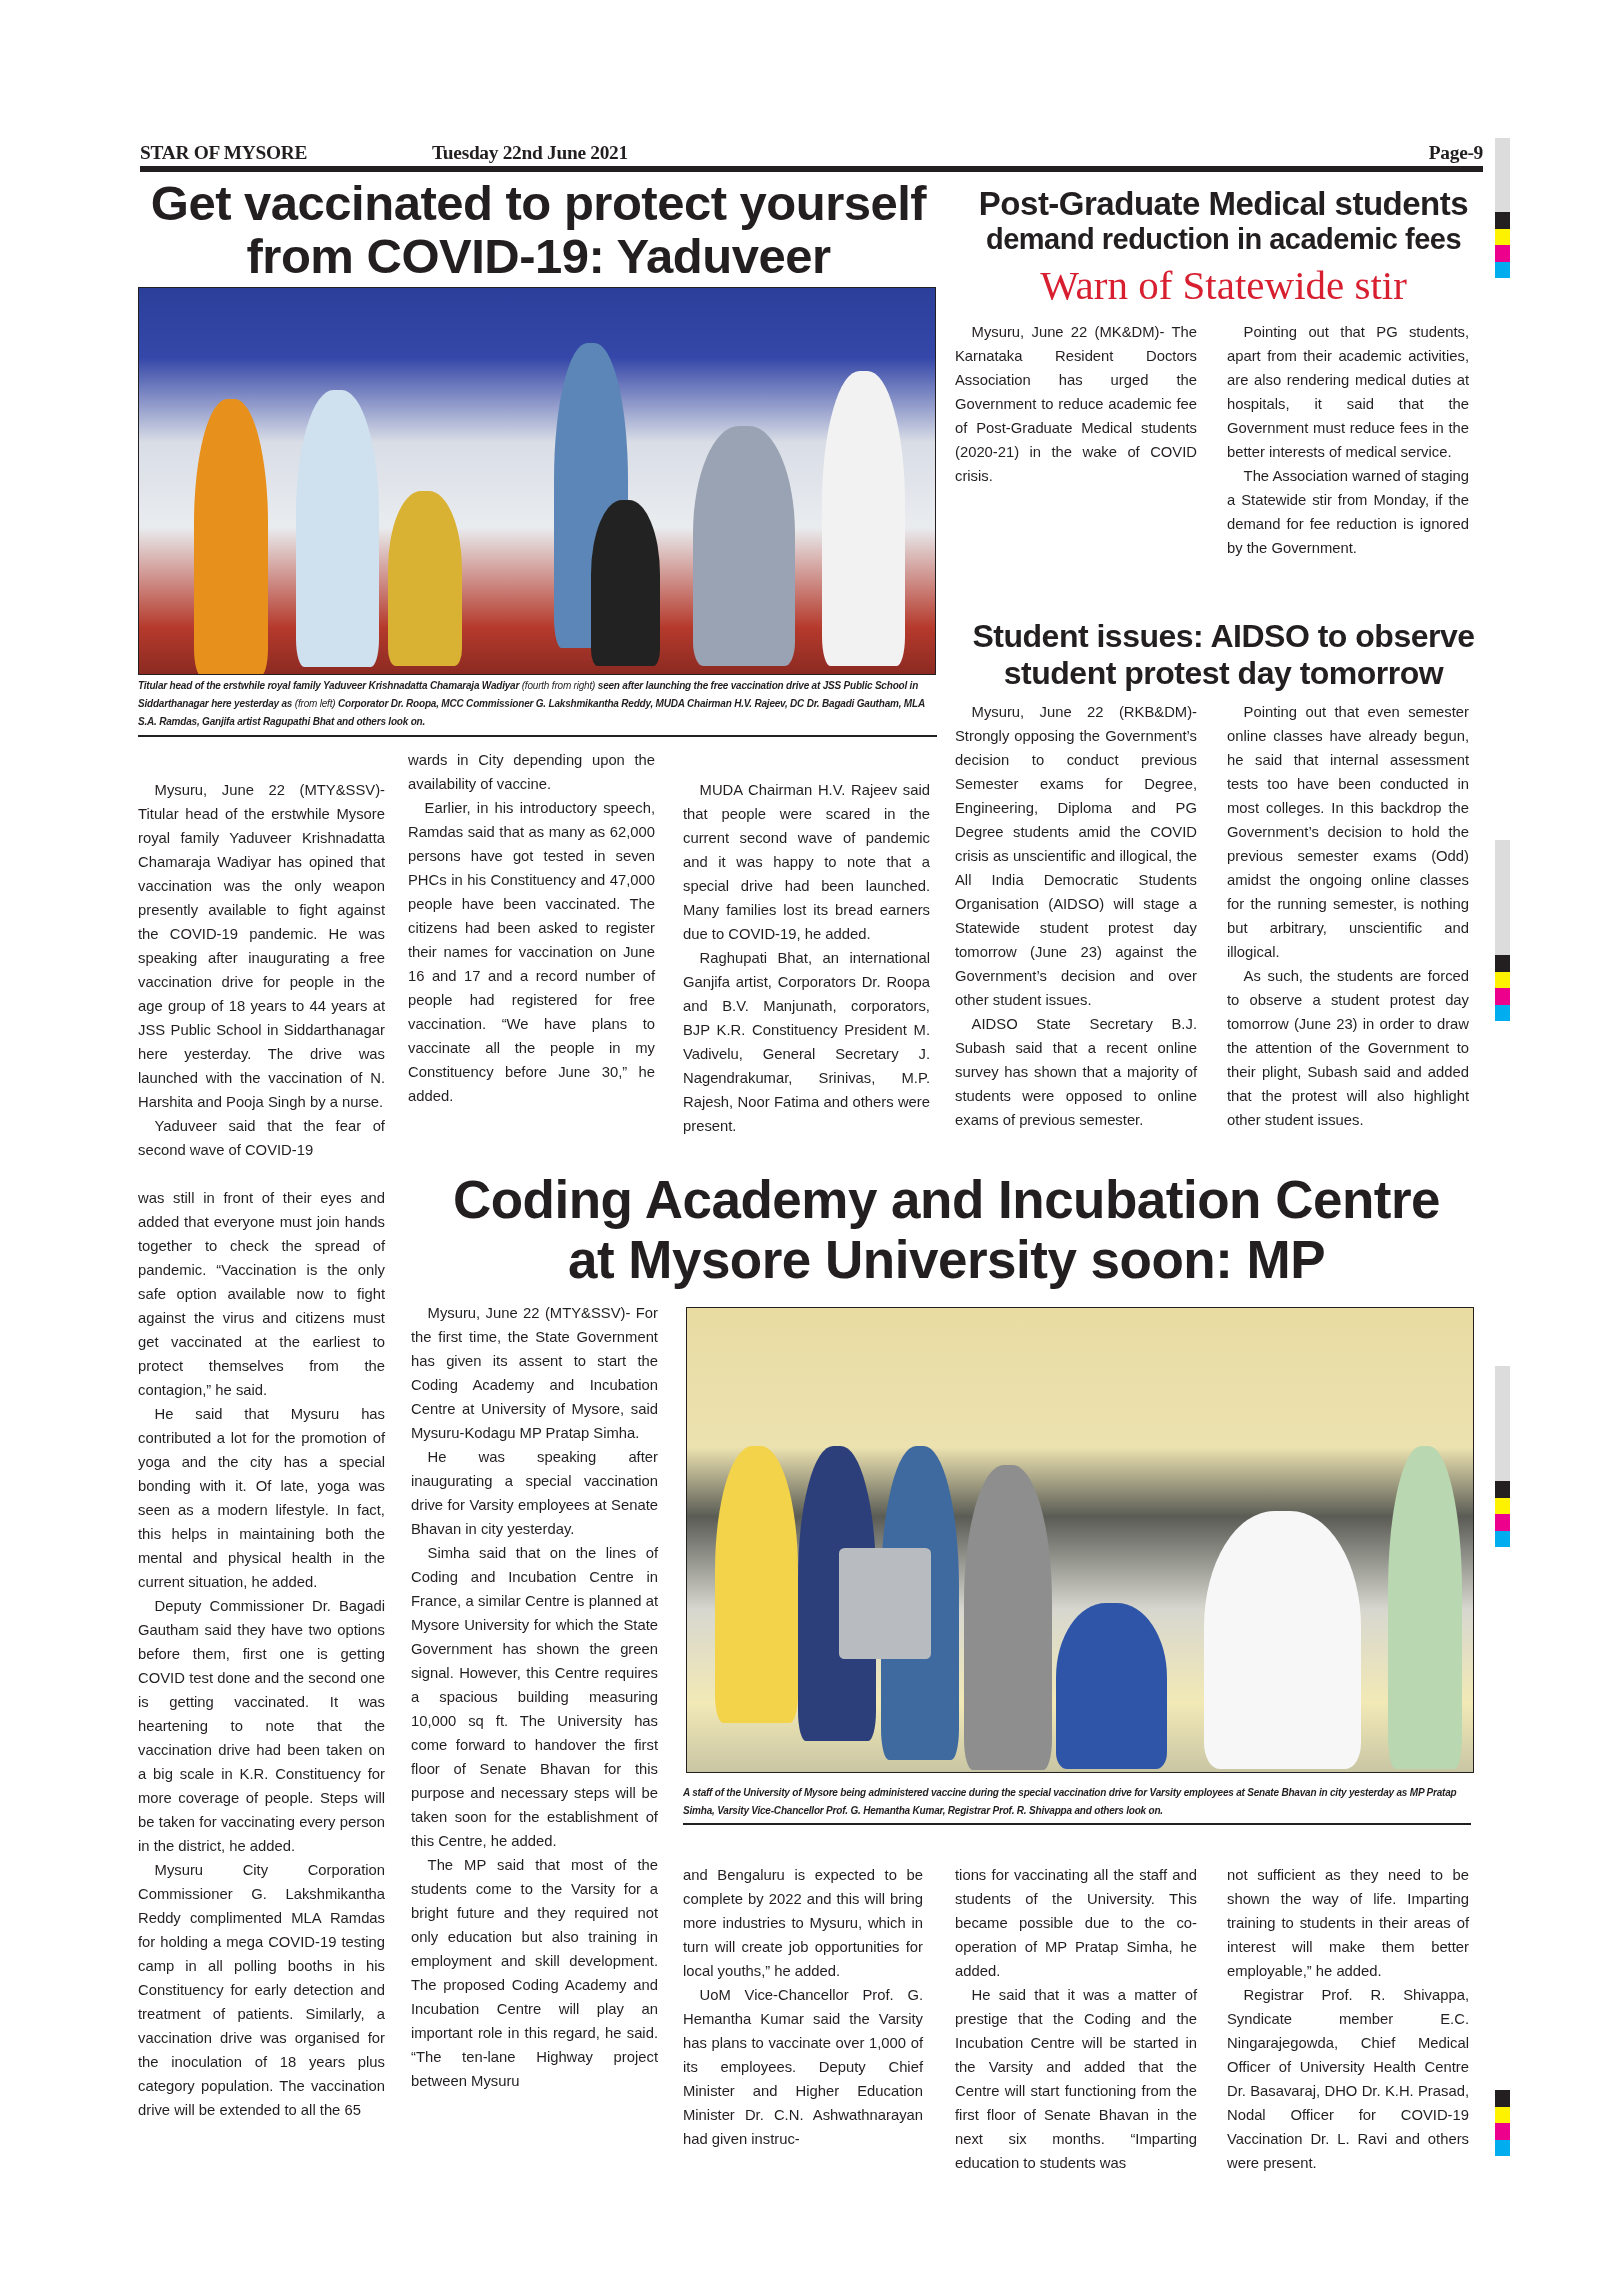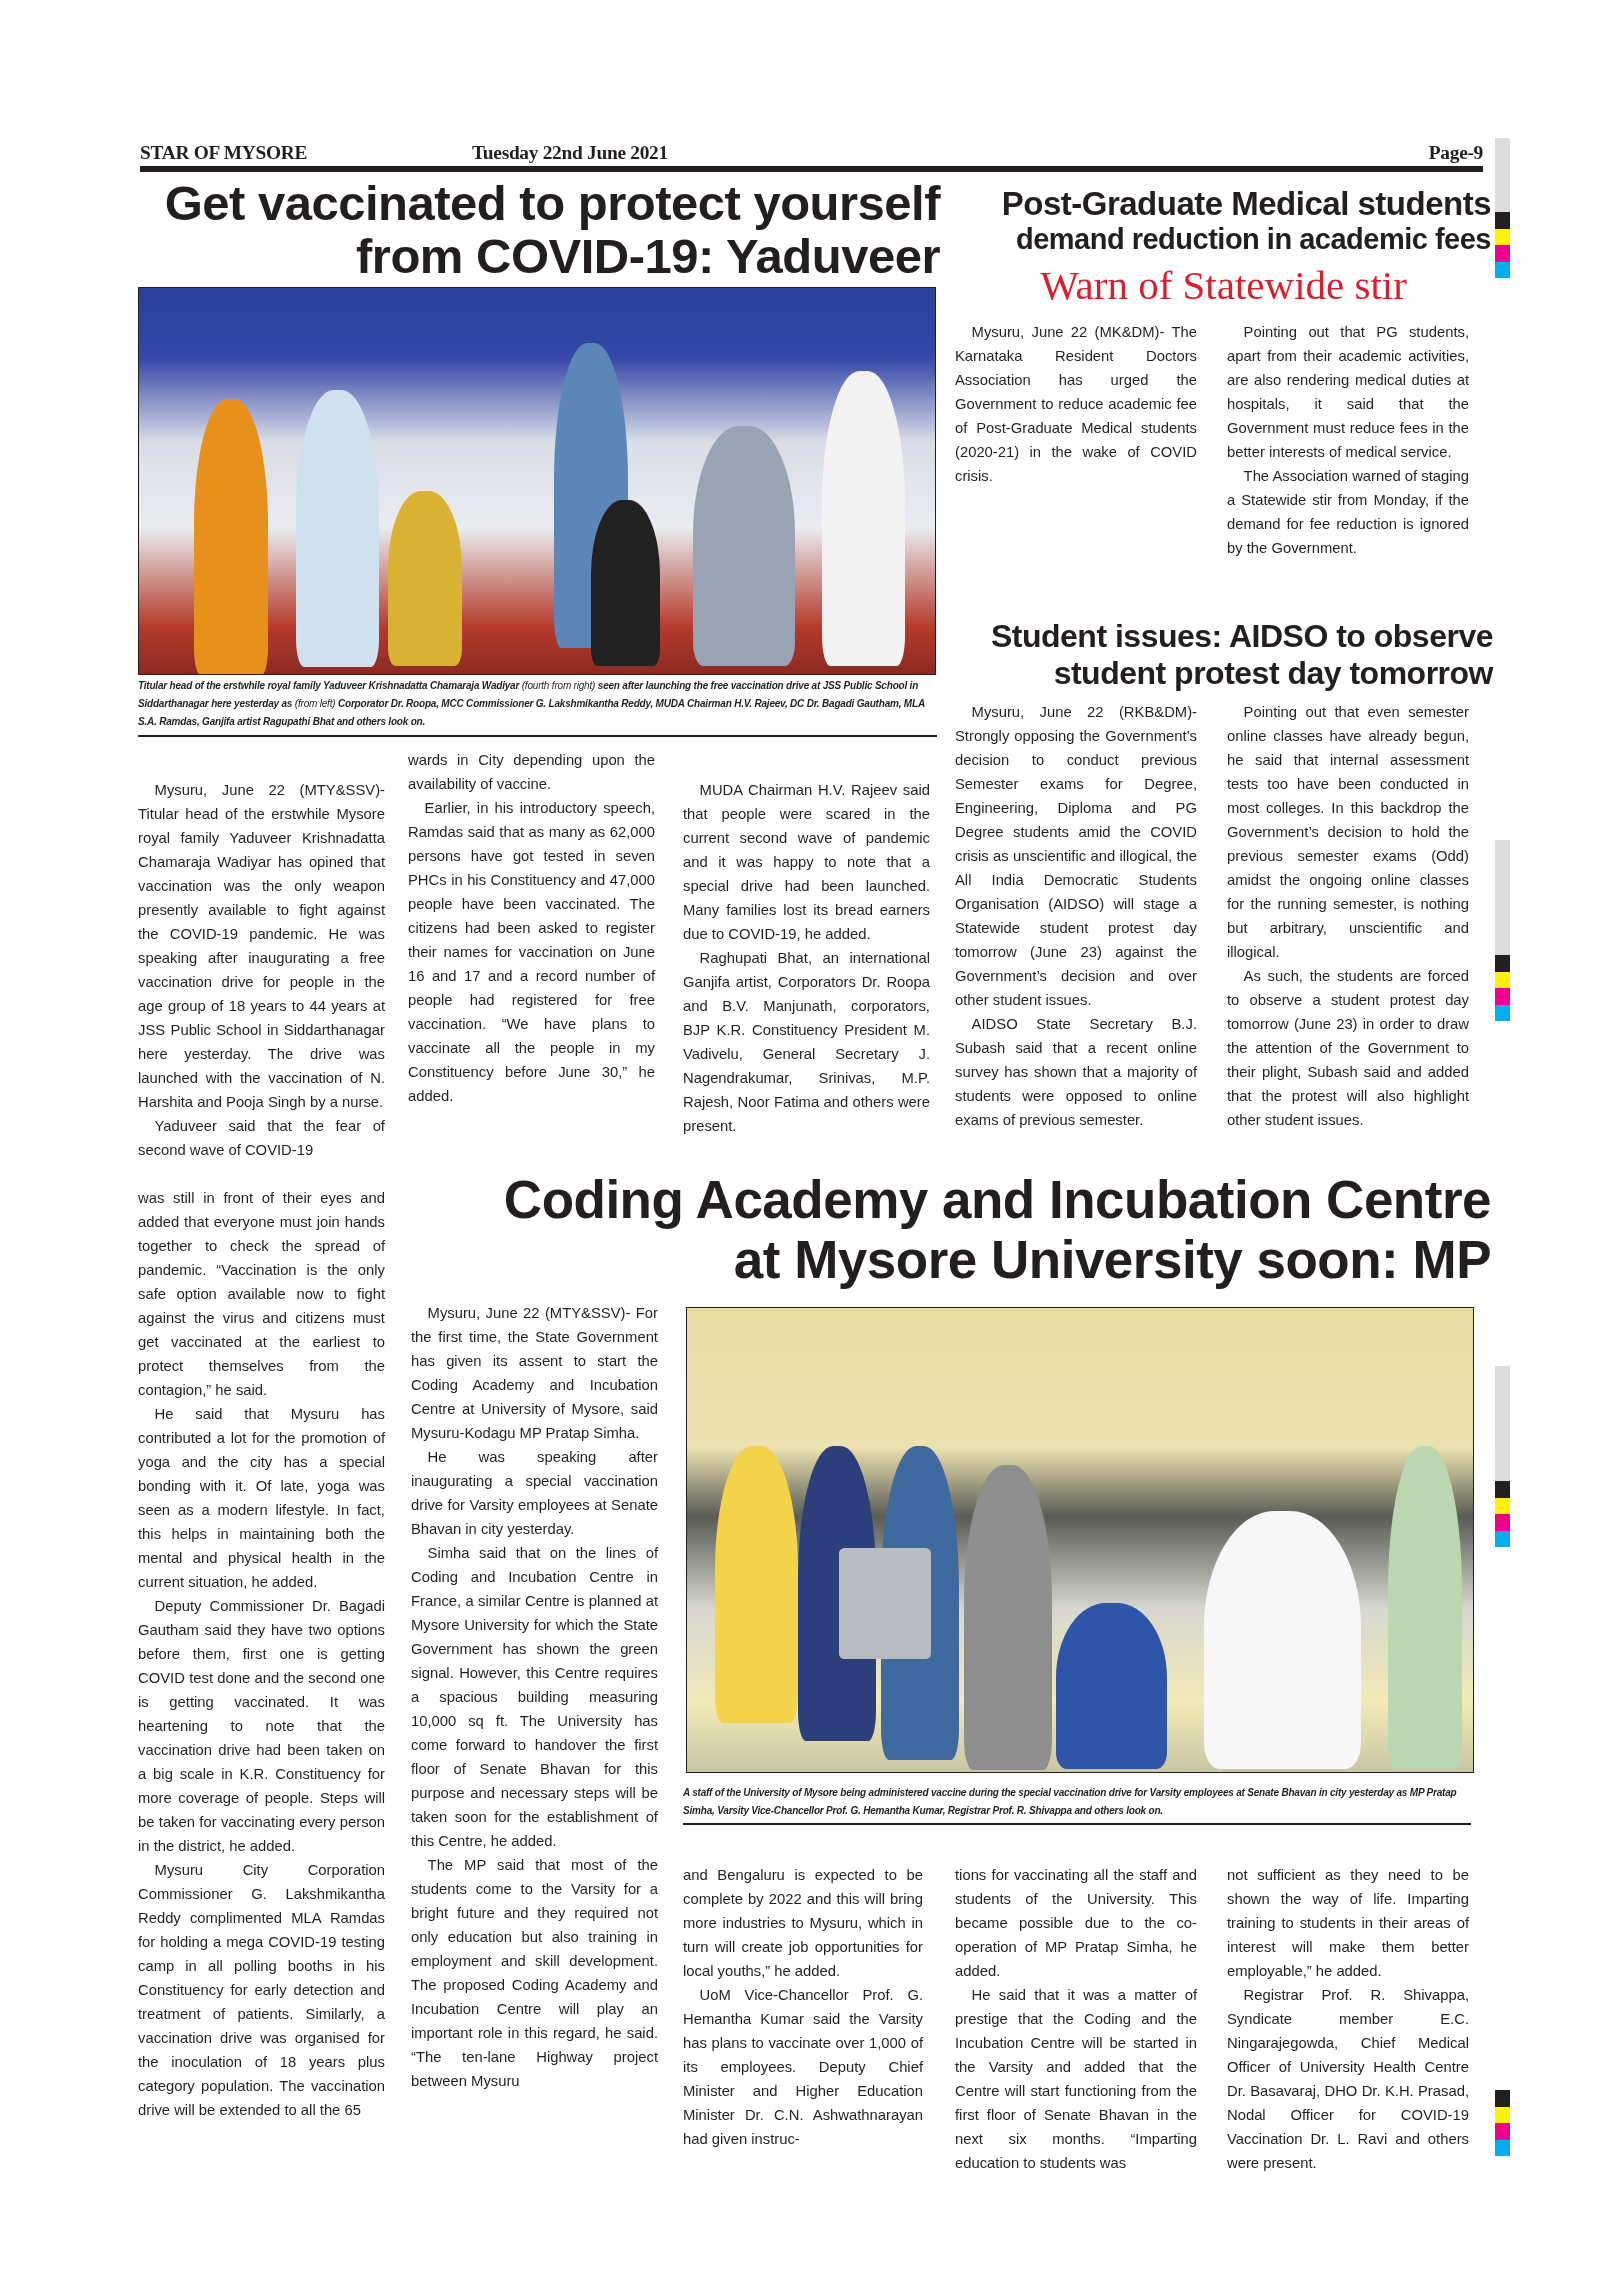--- a/index.html
+++ b/index.html
@@ -1,23 +1,23 @@
 <!DOCTYPE html>
 <html style="font-size:14.8px"><head>
 <meta charset="utf-8">
 <style>
   html, body { margin: 0; padding: 0; background: #ffffff; }
   body { width: 1619px; height: 2289px; position: relative; overflow: hidden; font-family: "Liberation Sans", sans-serif; color: #231f20; }
   .abs { position: absolute; }
   .masthead { left: 140px; top: 138px; width: 1343px; height: 28px; border-bottom: 6.5px solid #231f20; }
   .masthead span { position: absolute; top: 3.7px; font-weight: bold; font-size: 19.4px; letter-spacing: -0.3px; font-family: Liberation Serif, serif; }
   .mh-paper { left: 0; }
-  .mh-date { left: 292px; margin-left: 40px; }
+  .mh-date { left: 292px; }
   .mh-page { right: 0; }
-  .headline { font-family: "Liberation Sans", sans-serif; font-weight: bold; text-align: right; line-height: 1.08; letter-spacing: -0.5px; }
+  .headline { font-family: "Liberation Sans", sans-serif; font-weight: bold; text-align: center; line-height: 1.08; letter-spacing: -0.5px; }
   .h1 { left: 137px; top: 177px; width: 803px; font-size: 49px; }
   .h2 { left: 956px; top: 185px; width: 535px; font-size: 33px; line-height: 1.15; }
   .h2 .sub { font-size: 29px; display: block; }
   .h2red { left: 956px; top: 261px; width: 535px; font-family: "Liberation Serif", serif; font-weight: normal; font-size: 41px; color: #d71f30; text-align: center; }
   .h3 { left: 954px; top: 618px; width: 539px; font-size: 32px; line-height: 1.15; }
   .h4 { left: 402px; top: 1170px; width: 1089px; font-size: 53px; line-height: 1.13; }
   .photo { border: 1.8px solid #231f20; overflow: hidden; }
   .photo1 { left: 138px; top: 287px; width: 796px; height: 386px; background: linear-gradient(180deg, #2b3f9a 0%, #3547a8 18%, #d9dde6 40%, #e9ecef 62%, #b53a2c 88%, #8c2a22 100%); }
   .photo2 { left: 686px; top: 1307px; width: 786px; height: 464px; background: linear-gradient(180deg, #e8dca2 0%, #ece2b0 30%, #5a5c55 45%, #d7d7cf 65%, #f2e9b6 85%, #c9c6a4 100%); }
   .fig { position: absolute; border-radius: 45% 45% 10% 10%; }

